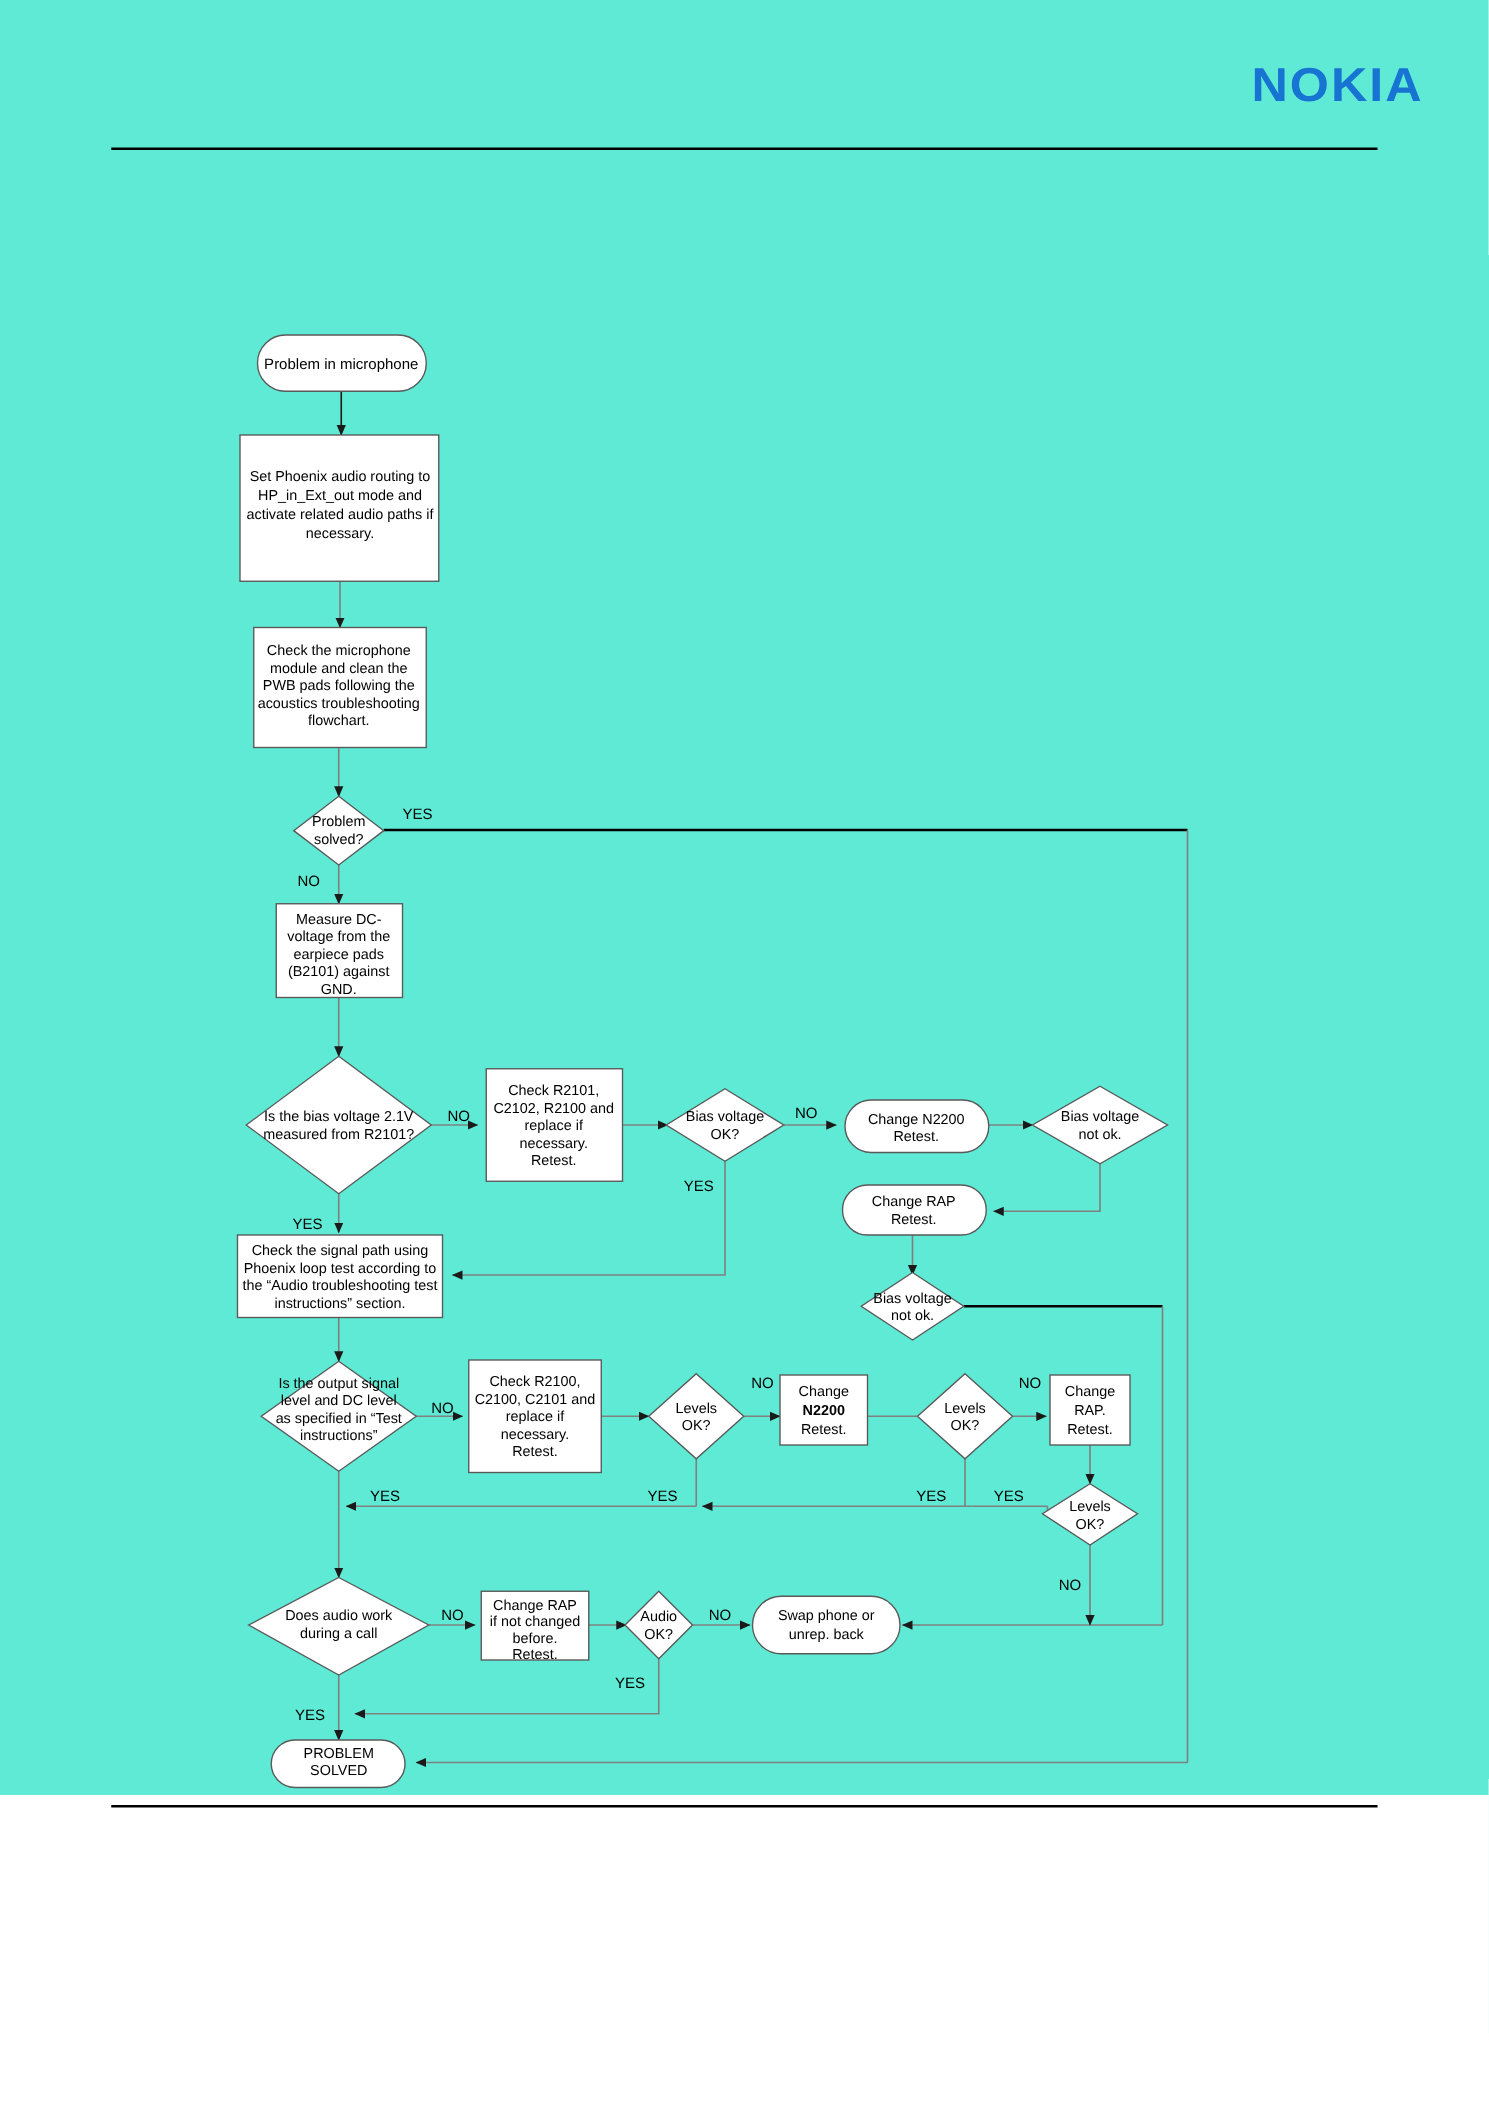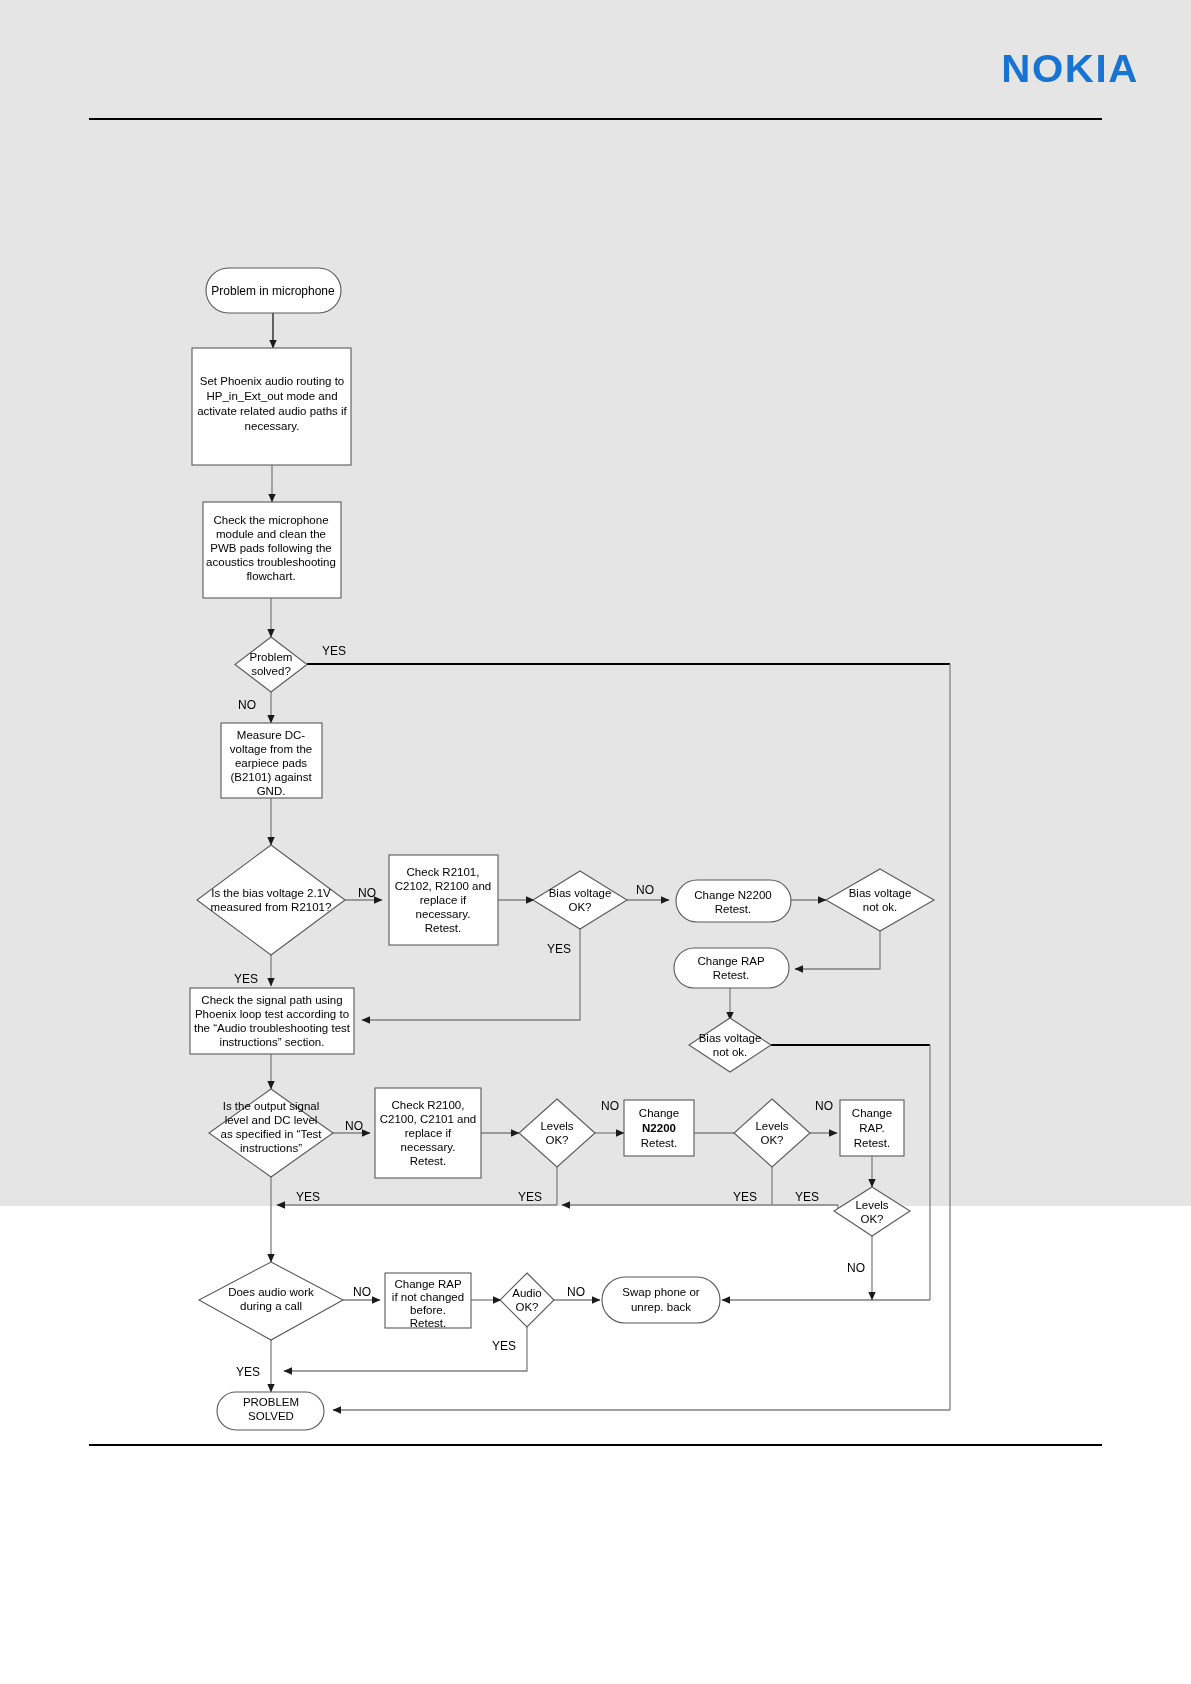--- a/index.html
+++ b/index.html
@@ -11,22 +11,22 @@
     width: 1191px;
     height: 1684px;
     position: relative;
     font-family: "Liberation Sans", sans-serif;
     overflow: hidden;
   }
   #page {
     position: absolute;
     left: 0; top: 0;
     width: 1191px;
-    height: 1206px;
-    background: #e5e5e5;
+    height: 1436px;
+    background: #5eead4;
   }
   #nokia-logo {
     position: absolute;
     right: 52px;
     top: 50px;
     font-family: "Liberation Sans", sans-serif;
     font-weight: bold;
     font-size: 38px;
     letter-spacing: 1.5px;
     color: #1874D2;

